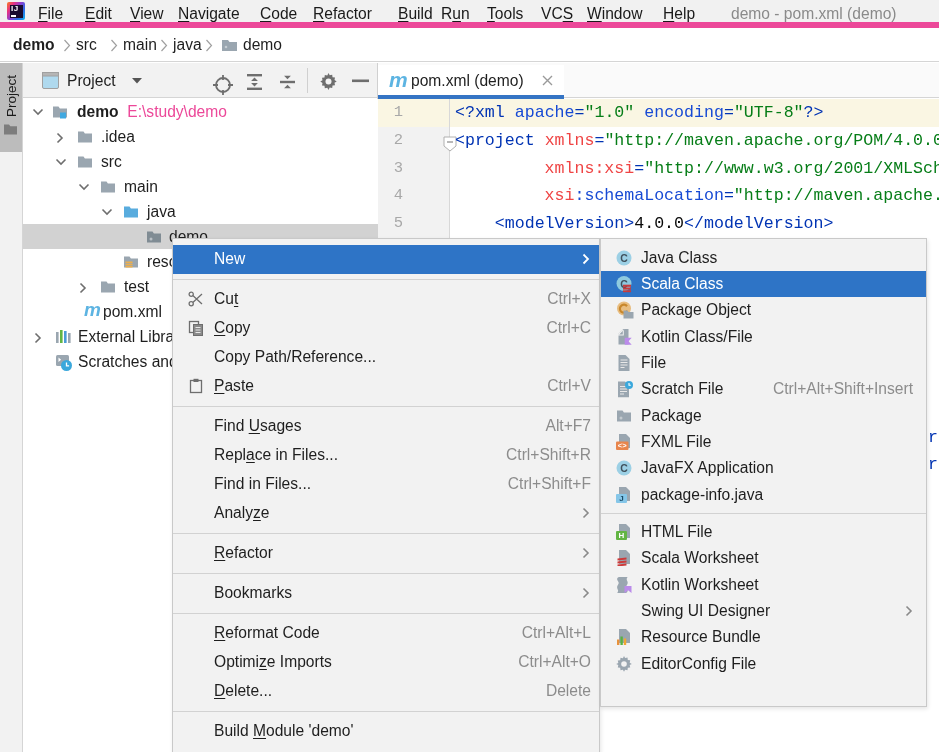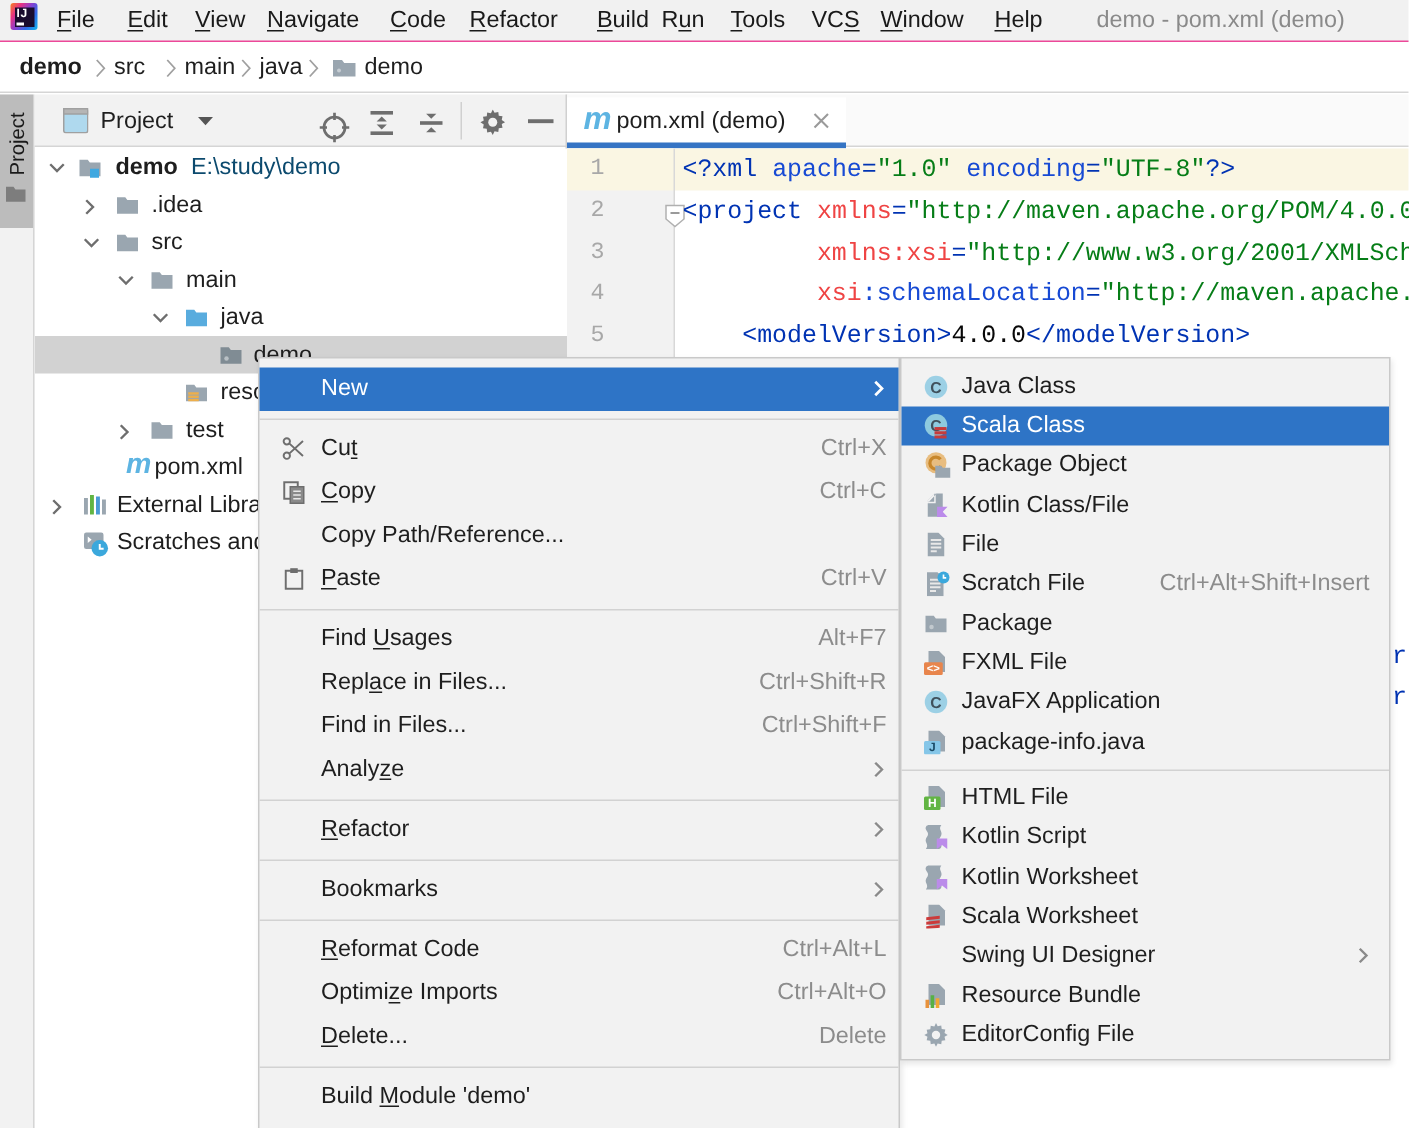--- a/index.html
+++ b/index.html
@@ -1,17 +1,17 @@
 <!DOCTYPE html>
 <html><head><meta charset="utf-8"><style>
 *{margin:0;padding:0;box-sizing:border-box;}
 html,body{width:939px;height:752px;overflow:hidden;background:#fff;
   font-family:"Liberation Sans",sans-serif;font-size:15.6px;color:#1e1e1e;}
 
-#titlebar{position:absolute;left:0;top:0;width:939px;height:28px;background:#f1f1f1;border-bottom:1px solid #ec4899;}
+#titlebar{position:absolute;left:0;top:0;width:939px;height:28px;background:#f1f1f1;border-bottom:6px solid #ec4899;}
 #titlebar .menu{position:absolute;top:0;height:27px;line-height:27px;color:#1a1a1a;}
 #titlebar .title{position:absolute;top:0;height:27px;line-height:27px;color:#8a8a8a;left:731px;}
 #appicon{position:absolute;left:7px;top:2px;width:18px;height:18px;border-radius:2px;
  background:linear-gradient(125deg,#f97f20 0%,#e63283 25%,#8a3fd0 48%,#2f6ae8 72%,#10b7f0 100%);}
 #appicon .inner{position:absolute;left:2.5px;top:2.5px;width:13px;height:13px;background:#190b2e;}
 #appicon .ij{position:absolute;left:4px;top:2.5px;color:#fff;font-size:8px;line-height:8px;font-weight:bold;letter-spacing:0.5px;}
 #appicon .bar{position:absolute;left:4px;bottom:3.5px;width:4.5px;height:1.8px;background:#fff;}
 
 #crumbs{position:absolute;left:0;top:29px;width:939px;height:33px;background:#fff;border-bottom:1px solid #d5d5d5;}
 #crumbs span{position:absolute;top:0;height:32px;line-height:32px;}
@@ -21,21 +21,21 @@
 #striptab .vtext{position:absolute;left:4px;top:54px;transform:rotate(-90deg);transform-origin:0 0;font-size:13.5px;color:#1a1a1a;white-space:nowrap;}
 
 #pheader{position:absolute;left:23px;top:63px;width:356px;height:35px;background:#f2f2f2;border-bottom:1px solid #d5d5d5;}
 
 #tree{position:absolute;left:0px;top:99px;width:378px;height:653px;}
 .trow{position:relative;height:25px;}
 .trow .lbl{position:absolute;top:50%;transform:translateY(-50%);white-space:nowrap;}
 .sel{background:linear-gradient(to right,rgba(0,0,0,0) 23px,#d2d2d2 23px);}
 .chev{position:absolute;top:50%;}
 .ticon{position:absolute;top:4.5px;}
-.gray2{color:#0c4a6e;}
+.gray2{color:#ec4899;}
 
 #tabbar{position:absolute;left:378px;top:63px;width:561px;height:35px;background:#fafafa;border-bottom:1px solid #d5d5d5;}
 #tab1{position:absolute;left:0;top:1.5px;width:186px;height:30.5px;background:#fff;}
 #tabunderline{position:absolute;left:0;top:32px;width:186px;height:3.5px;background:#3574c4;}
 #editor{position:absolute;left:378px;top:99px;width:561px;height:653px;background:#fff;}
 .codeline{position:absolute;left:0;width:561px;height:27.67px;line-height:27.67px;font-family:"Liberation Mono",monospace;font-size:16.6px;white-space:pre;}
 .lnum{position:absolute;width:25px;text-align:right;height:27.67px;line-height:27.67px;font-family:"Liberation Mono",monospace;font-size:15.5px;color:#a8a8a8;}
 #caretline{position:absolute;left:0;top:0.3px;width:561px;height:27.67px;background:#faf6e3;}
 .ctag{color:#0033b3}.cattr{color:#174ad4}.cns{color:#ef4444}.cstr{color:#067d17}.ctxt{color:#080808}
 
@@ -388,36 +388,32 @@
         <path fill="#9aa6b0" d="M3 0h7l4 4v10H3z"></path>
         <rect x="0" y="7" width="11" height="9" rx="1" fill="#85c6e8"></rect>
         <text x="5.5" y="13.7" text-anchor="middle" font-size="8" font-weight="bold" fill="#1a4a66" font-family="Liberation Sans">J</text>
       </svg>package-info.java</div>
   <div class="msep"></div>
   <div class="si"><svg class="sicon" width="16" height="16" viewBox="0 0 16 16">
         <path fill="#9aa6b0" d="M3 0h7l4 4v10H3z"></path>
         <rect x="0" y="7" width="11" height="9" rx="1" fill="#62b543"></rect>
         <text x="5.5" y="13.7" text-anchor="middle" font-size="8" font-weight="bold" fill="#fff" font-family="Liberation Sans">H</text>
       </svg>HTML File</div>
-  <div class="si"><svg class="sicon" width="17" height="17" viewBox="0 0 17 17">
-        <path fill="#9aa6b0" d="M3.5 0.5c-2 0-2.8 1.6-2.2 3 .5 1.1 1.4 1.8 1.4 3 0 1.7-1.6 2.4-1.6 4.2 0 1.5 1 2.3 1 3.6 0 1.2-.9 2.2-.9 2.2h8.2c1.8 0 2.6-1.5 2.1-2.9-.4-1.1-1.3-1.9-1.3-3.1 0-1.7 1.5-2.4 1.5-4.2 0-1.5-1-2.3-1-3.6 0-1.2.9-2.2.9-2.2z"></path>
-        <path fill="#bb8bea" d="M8.5 9.5h7v7l-3.5-2.7-3.5 2.7z"></path>
-      </svg>Kotlin Script</div>
-  <div class="si"><svg class="sicon" width="17" height="17" viewBox="0 0 17 17">
-        <path fill="#9aa6b0" d="M3.5 0.5c-2 0-2.8 1.6-2.2 3 .5 1.1 1.4 1.8 1.4 3 0 1.7-1.6 2.4-1.6 4.2 0 1.5 1 2.3 1 3.6 0 1.2-.9 2.2-.9 2.2h8.2c1.8 0 2.6-1.5 2.1-2.9-.4-1.1-1.3-1.9-1.3-3.1 0-1.7 1.5-2.4 1.5-4.2 0-1.5-1-2.3-1-3.6 0-1.2.9-2.2.9-2.2z"></path>
-        <path fill="#bb8bea" d="M8.5 9.5h7v7l-3.5-2.7-3.5 2.7z"></path>
-      </svg>Kotlin Worksheet</div>
   <div class="si"><svg class="sicon" width="16" height="16" viewBox="0 0 16 16">
         <path fill="#9aa6b0" d="M3 0h7l4 4v10H3z"></path>
         <g fill="#cc3a3a">
           <path d="M1.5 8.5l9-1v2l-9 1z"></path>
           <path d="M1.5 11.5l9-1v2l-9 1z"></path>
           <path d="M1.5 14.5l9-1v2l-9 1z"></path>
         </g>
       </svg>Scala Worksheet</div>
+  <div class="si"><svg class="sicon" width="17" height="17" viewBox="0 0 17 17">
+        <path fill="#9aa6b0" d="M3.5 0.5c-2 0-2.8 1.6-2.2 3 .5 1.1 1.4 1.8 1.4 3 0 1.7-1.6 2.4-1.6 4.2 0 1.5 1 2.3 1 3.6 0 1.2-.9 2.2-.9 2.2h8.2c1.8 0 2.6-1.5 2.1-2.9-.4-1.1-1.3-1.9-1.3-3.1 0-1.7 1.5-2.4 1.5-4.2 0-1.5-1-2.3-1-3.6 0-1.2.9-2.2.9-2.2z"></path>
+        <path fill="#bb8bea" d="M8.5 9.5h7v7l-3.5-2.7-3.5 2.7z"></path>
+      </svg>Kotlin Worksheet</div>
   <div class="si">Swing UI Designer<svg class="arrow" style="margin-left:auto" width="8" height="12" viewBox="0 0 8 12">
         <path fill="none" stroke="#8a8a8a" stroke-width="1.6" d="M1.5 1.5L6 6l-4.5 4.5"></path>
       </svg></div>
   <div class="si"><svg class="sicon" width="16" height="16" viewBox="0 0 16 16">
         <path fill="#9aa6b0" d="M3 0h7l4 4v10H3z"></path>
         <rect x="1" y="10.5" width="2.4" height="5.5" fill="#e8923c"></rect>
         <rect x="4.4" y="7.5" width="2.4" height="8.5" fill="#57b144"></rect>
         <rect x="7.8" y="9.5" width="2.4" height="6.5" fill="#f0a732"></rect>
       </svg>Resource Bundle</div>
   <div class="si"><svg class="sicon" width="16" height="16" viewBox="0 0 16 16">

